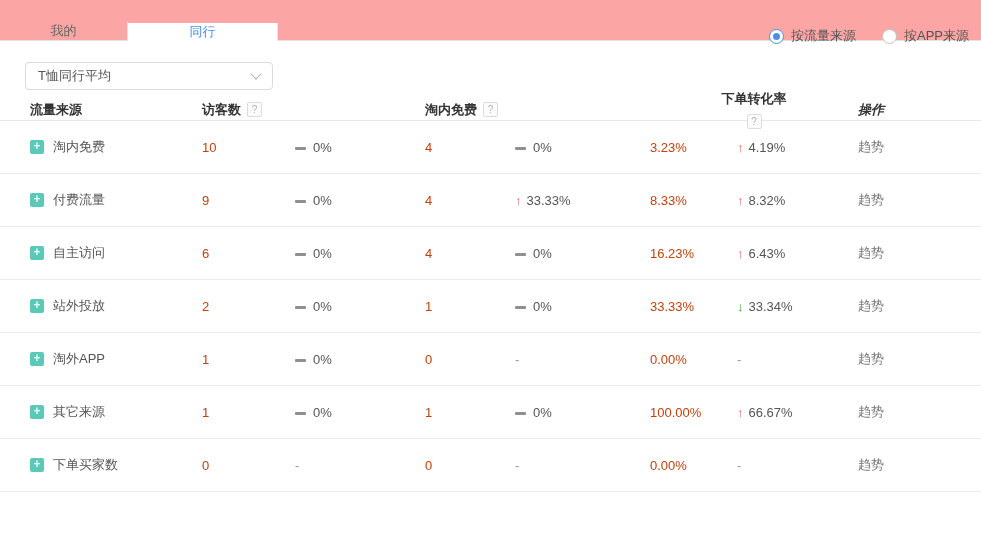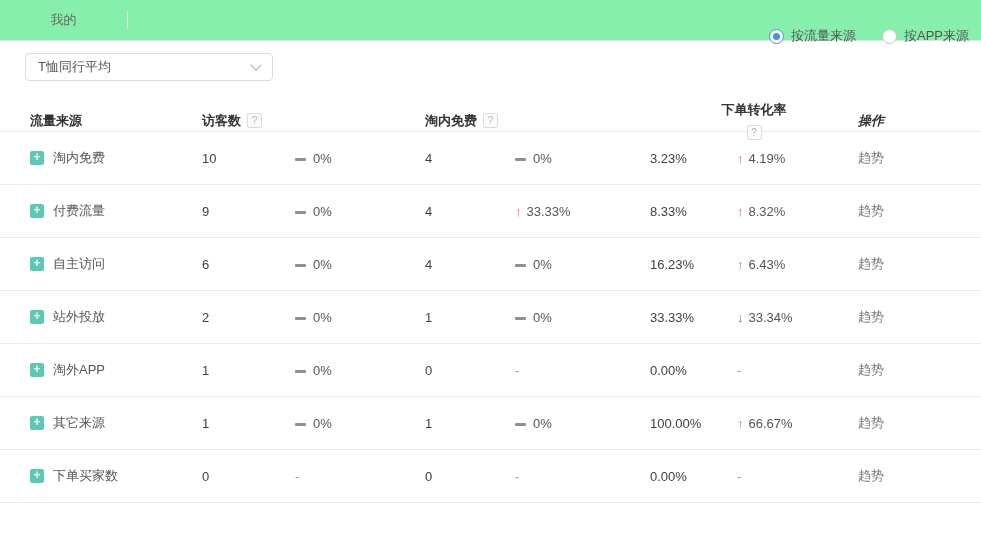--- a/index.html
+++ b/index.html
@@ -7,23 +7,23 @@
   body {
     width: 981px; height: 549px; overflow: hidden;
     background: #fff;
     font-family: "Liberation Sans", "DejaVu Sans", sans-serif;
     font-size: 13px; color: #555;
   }
 
   
   .tabbar {
     position: relative; height: 41px;
-    background: #86efac;
+    background: #fca5a5;
     border-bottom: 1px solid #e3e3e3;
-    display: flex; align-items: center;
+    display: flex; align-items: flex-end;
   }
   .tab {
     width: 128px; display: flex; align-items: center; justify-content: center;
     color: #666; cursor: pointer; border-right: 1px solid #e3e3e3;
   }
   .tab.active {
     width: 150px; background: #fff; color: #4a90e2;
     margin-bottom: -1px; border-left: none;
   }
   .radios {
@@ -36,33 +36,33 @@
     background: #fff; position: relative; flex: none;
   }
   .radio.selected .radio-circle { border-color: #4a90e2; }
   .radio.selected .radio-circle::after {
     content: ""; position: absolute; left: 3px; top: 3px;
     width: 7px; height: 7px; border-radius: 50%; background: #4a90e2;
   }
 
   
   .select {
-    width: 248px; height: 28px; margin: 12px 0 0 25px;
+    width: 248px; height: 28px; margin: 21px 0 0 25px;
     border: 1px solid #dcdcdc; border-radius: 4px;
     display: flex; align-items: center; justify-content: space-between;
     padding: 0 12px; color: #555; cursor: pointer; background: #fff;
   }
   .caret {
     width: 8px; height: 8px; margin-top: -4px;
     border-right: 1px solid #b5b5b5; border-bottom: 1px solid #b5b5b5;
     transform: rotate(45deg);
   }
 
   
-  .table { margin-top: 20px; }
+  .table { }
   .thead, .tr {
     display: grid;
     grid-template-columns: 172px 93px 130px 90px 135px 87px 121px 1fr;
     padding: 0 20px 0 30px; align-items: center;
   }
   .thead {
     height: 31px; border-bottom: 1px solid #e8e8e8;
     color: #333; font-weight: bold;
   }
   .th { display: flex; align-items: center; gap: 6px; }
@@ -76,39 +76,42 @@
     text-align: center; font-weight: normal; cursor: pointer; flex: none;
   }
   .tr { height: 53px; border-bottom: 1px solid #ececec; }
   .td.source { display: flex; align-items: center; color: #555; }
   .plus-icon {
     width: 14px; height: 14px; flex: none; margin-right: 9px;
     background: #5bc8b8; border-radius: 2px; cursor: pointer;
     color: rgba(255,255,255,.9); font-size: 12px; line-height: 13px;
     text-align: center; font-weight: bold;
   }
-  .td.num { color: #404040; }
+  .td.num { color: #c2410c; }
   .flat-dash {
     display: inline-block; width: 11px; height: 3px; background: #8f8f8f;
     border-radius: 1px; margin-right: 7px; vertical-align: 2px;
   }
   .arrow { font-weight: bold; margin-right: 5px; }
   .arrow.up   { color: #e75e5e; }
   .arrow.down { color: #36a845; }
   .chg-text { color: #555; }
   .nodata { color: #999; }
   .trend { color: #737373; cursor: pointer; text-decoration: none; }
 </style>
 </head>
 <body>
 
 <div class="tabbar">
   <div class="tab">
     <span>我的</span>
   </div>
+  <div class="tab active">
+    <span>同行</span>
+  </div>
   <div class="radios">
     <div class="radio selected">
       <span class="radio-circle"></span>
       <span>按流量来源</span>
     </div>
     <div class="radio">
       <span class="radio-circle"></span>
       <span>按APP来源</span>
     </div>
   </div>

